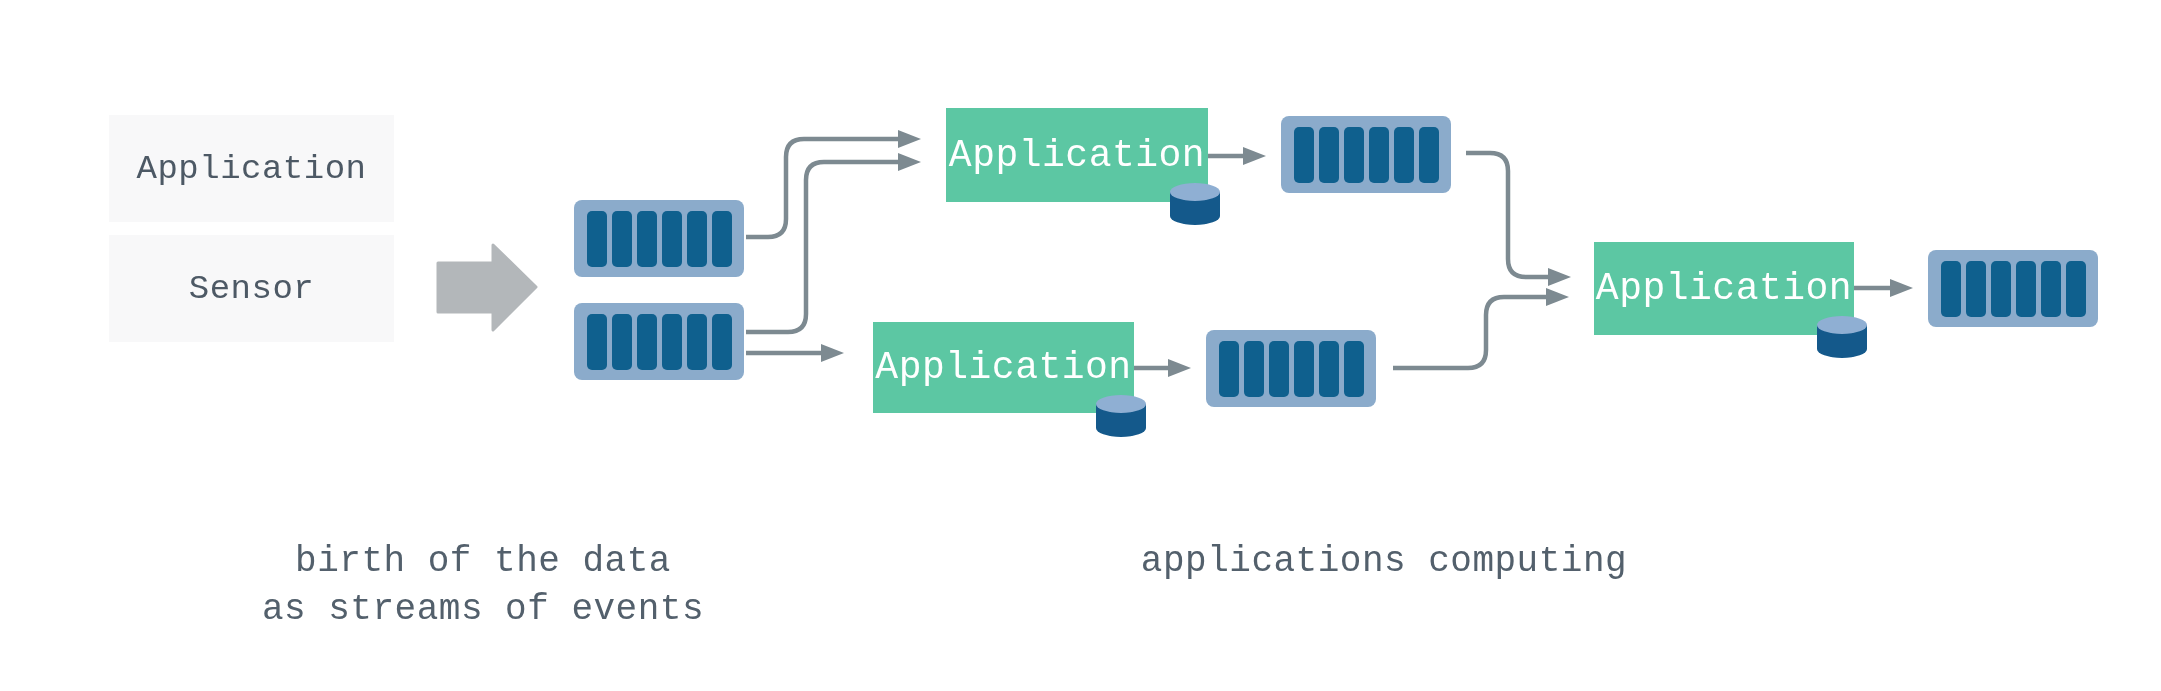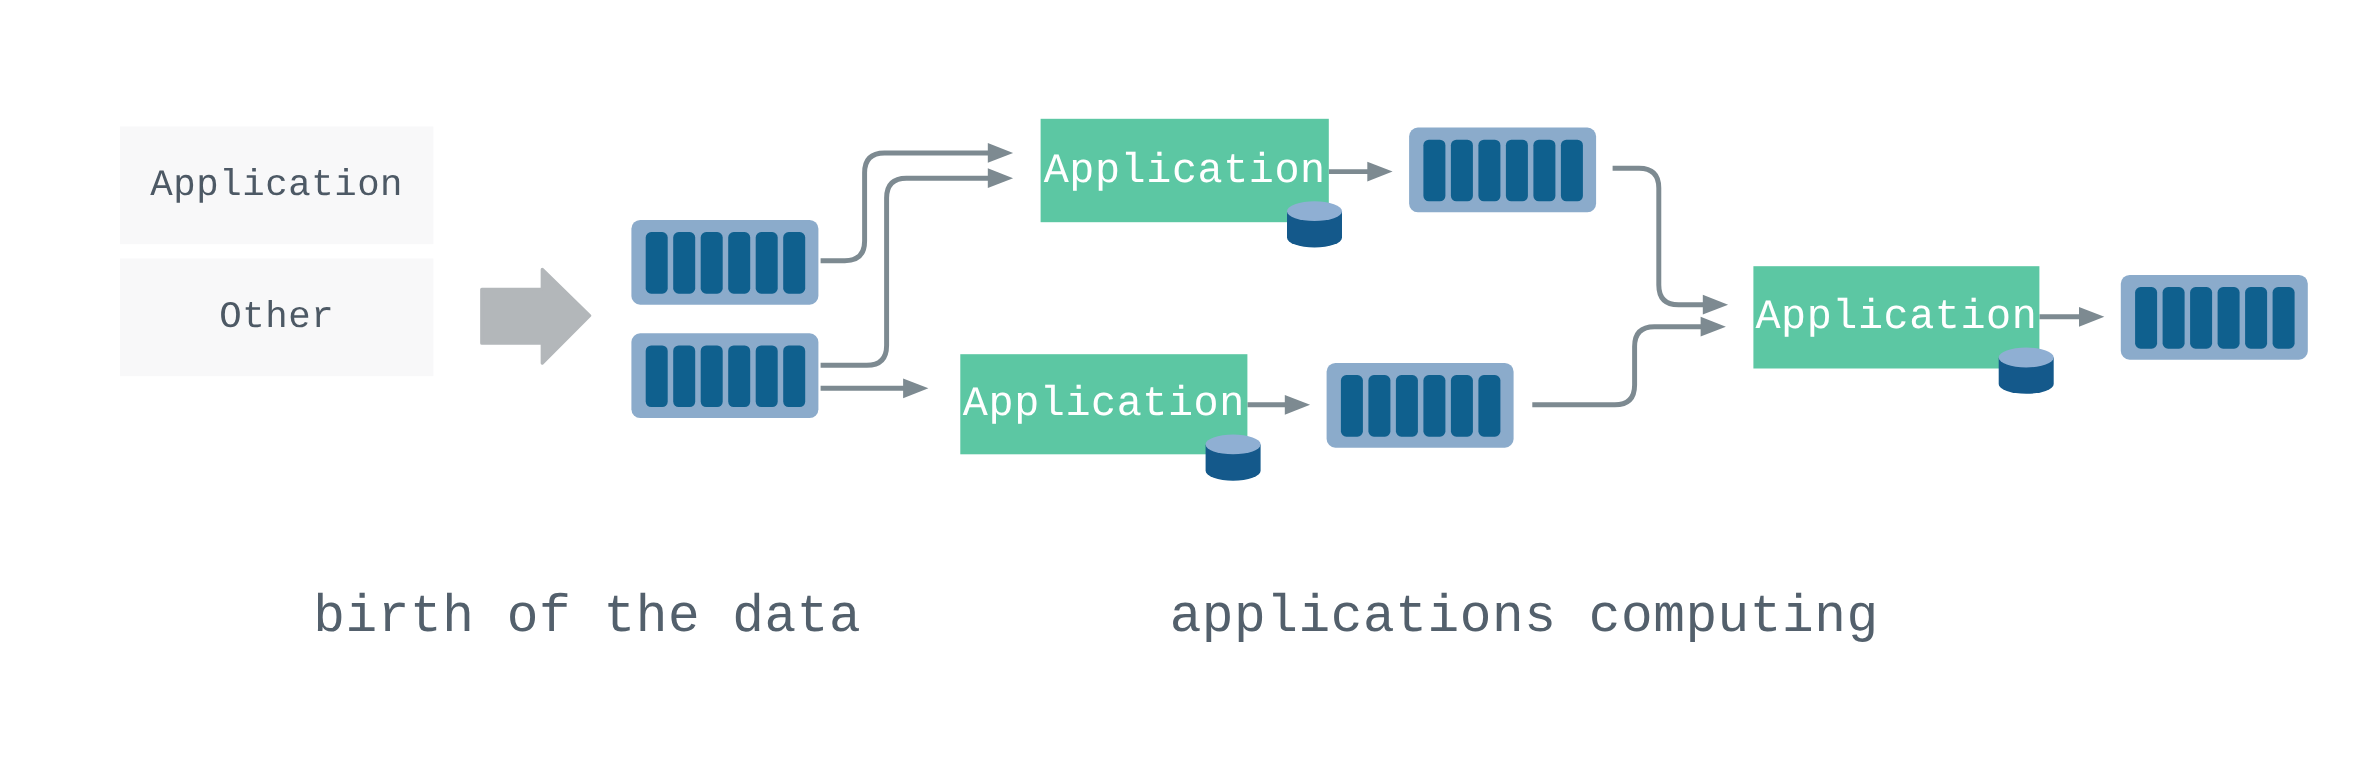--- a/index.html
+++ b/index.html
@@ -83,39 +83,39 @@
 
   
   .wires { position: absolute; left: 0; top: 0; width: 2161px; height: 691px; }
   .wire { fill: none; stroke: var(--connector); stroke-width: 4.5px; }
   .wire-head { fill: var(--connector); stroke: none; }
   .block-arrow { fill: var(--block_arrow); stroke: var(--block_arrow); stroke-width: 3px; stroke-linejoin: round; }
 
   
   .caption {
     position: absolute;
-    text-align: right;
+    text-align: center;
     color: var(--caption_text);
-    font-size: 48px;
+    font-size: 36px;
     line-height: 48px;
     letter-spacing: 0.5px;
   }
   .caption-left  { left: 167px;  top: 538px; width: 600px; }
-  .caption-right { left: 992px; top: 538px; width: 700px; }
+  .caption-right { left: 1018px; top: 538px; width: 700px; }
 </style>
 </head>
 <body>
 
 <div class="canvas">
 
   <div class="source-box" style="top:115px;">
     <span>Application</span>
   </div>
   <div class="source-box" style="top:235px;">
-    <span>Other</span>
+    <span>Sensor</span>
   </div>
 
   <svg class="wires" viewBox="0 0 2161 691" xmlns="http://www.w3.org/2000/svg">
 
     <polygon class="block-arrow" points="422,263 477,263 477,245 520,287 477,330 477,312 422,312"></polygon>
 
     <path class="wire" d="M 730 237 H 752 Q 770 237 770 219 V 157 Q 770 139 788 139 H 884"></path>
     <polygon class="wire-head" points="905,139 882,130 882,148"></polygon>
 
     <path class="wire" d="M 730 332 H 772 Q 790 332 790 314 V 180 Q 790 162 808 162 H 884"></path>
@@ -199,18 +199,19 @@
     <path d="M1 10 V34 A25 9 0 0 0 51 34 V10 Z" fill="var(--cylinder_body)"></path>
     <ellipse cx="26" cy="10" rx="25" ry="9" fill="var(--cylinder_top)"></ellipse>
   </svg>
   <svg class="cylinder cyl-right" viewBox="0 0 52 44" xmlns="http://www.w3.org/2000/svg">
     <path d="M1 10 V34 A25 9 0 0 0 51 34 V10 Z" fill="var(--cylinder_body)"></path>
     <ellipse cx="26" cy="10" rx="25" ry="9" fill="var(--cylinder_top)"></ellipse>
   </svg>
 
   <div class="caption caption-left">
     <div>birth of the data</div>
+    <div>as streams of events</div>
   </div>
   <div class="caption caption-right">
     <div>applications computing</div>
   </div>
 
 </div>
 
 </body></html>

